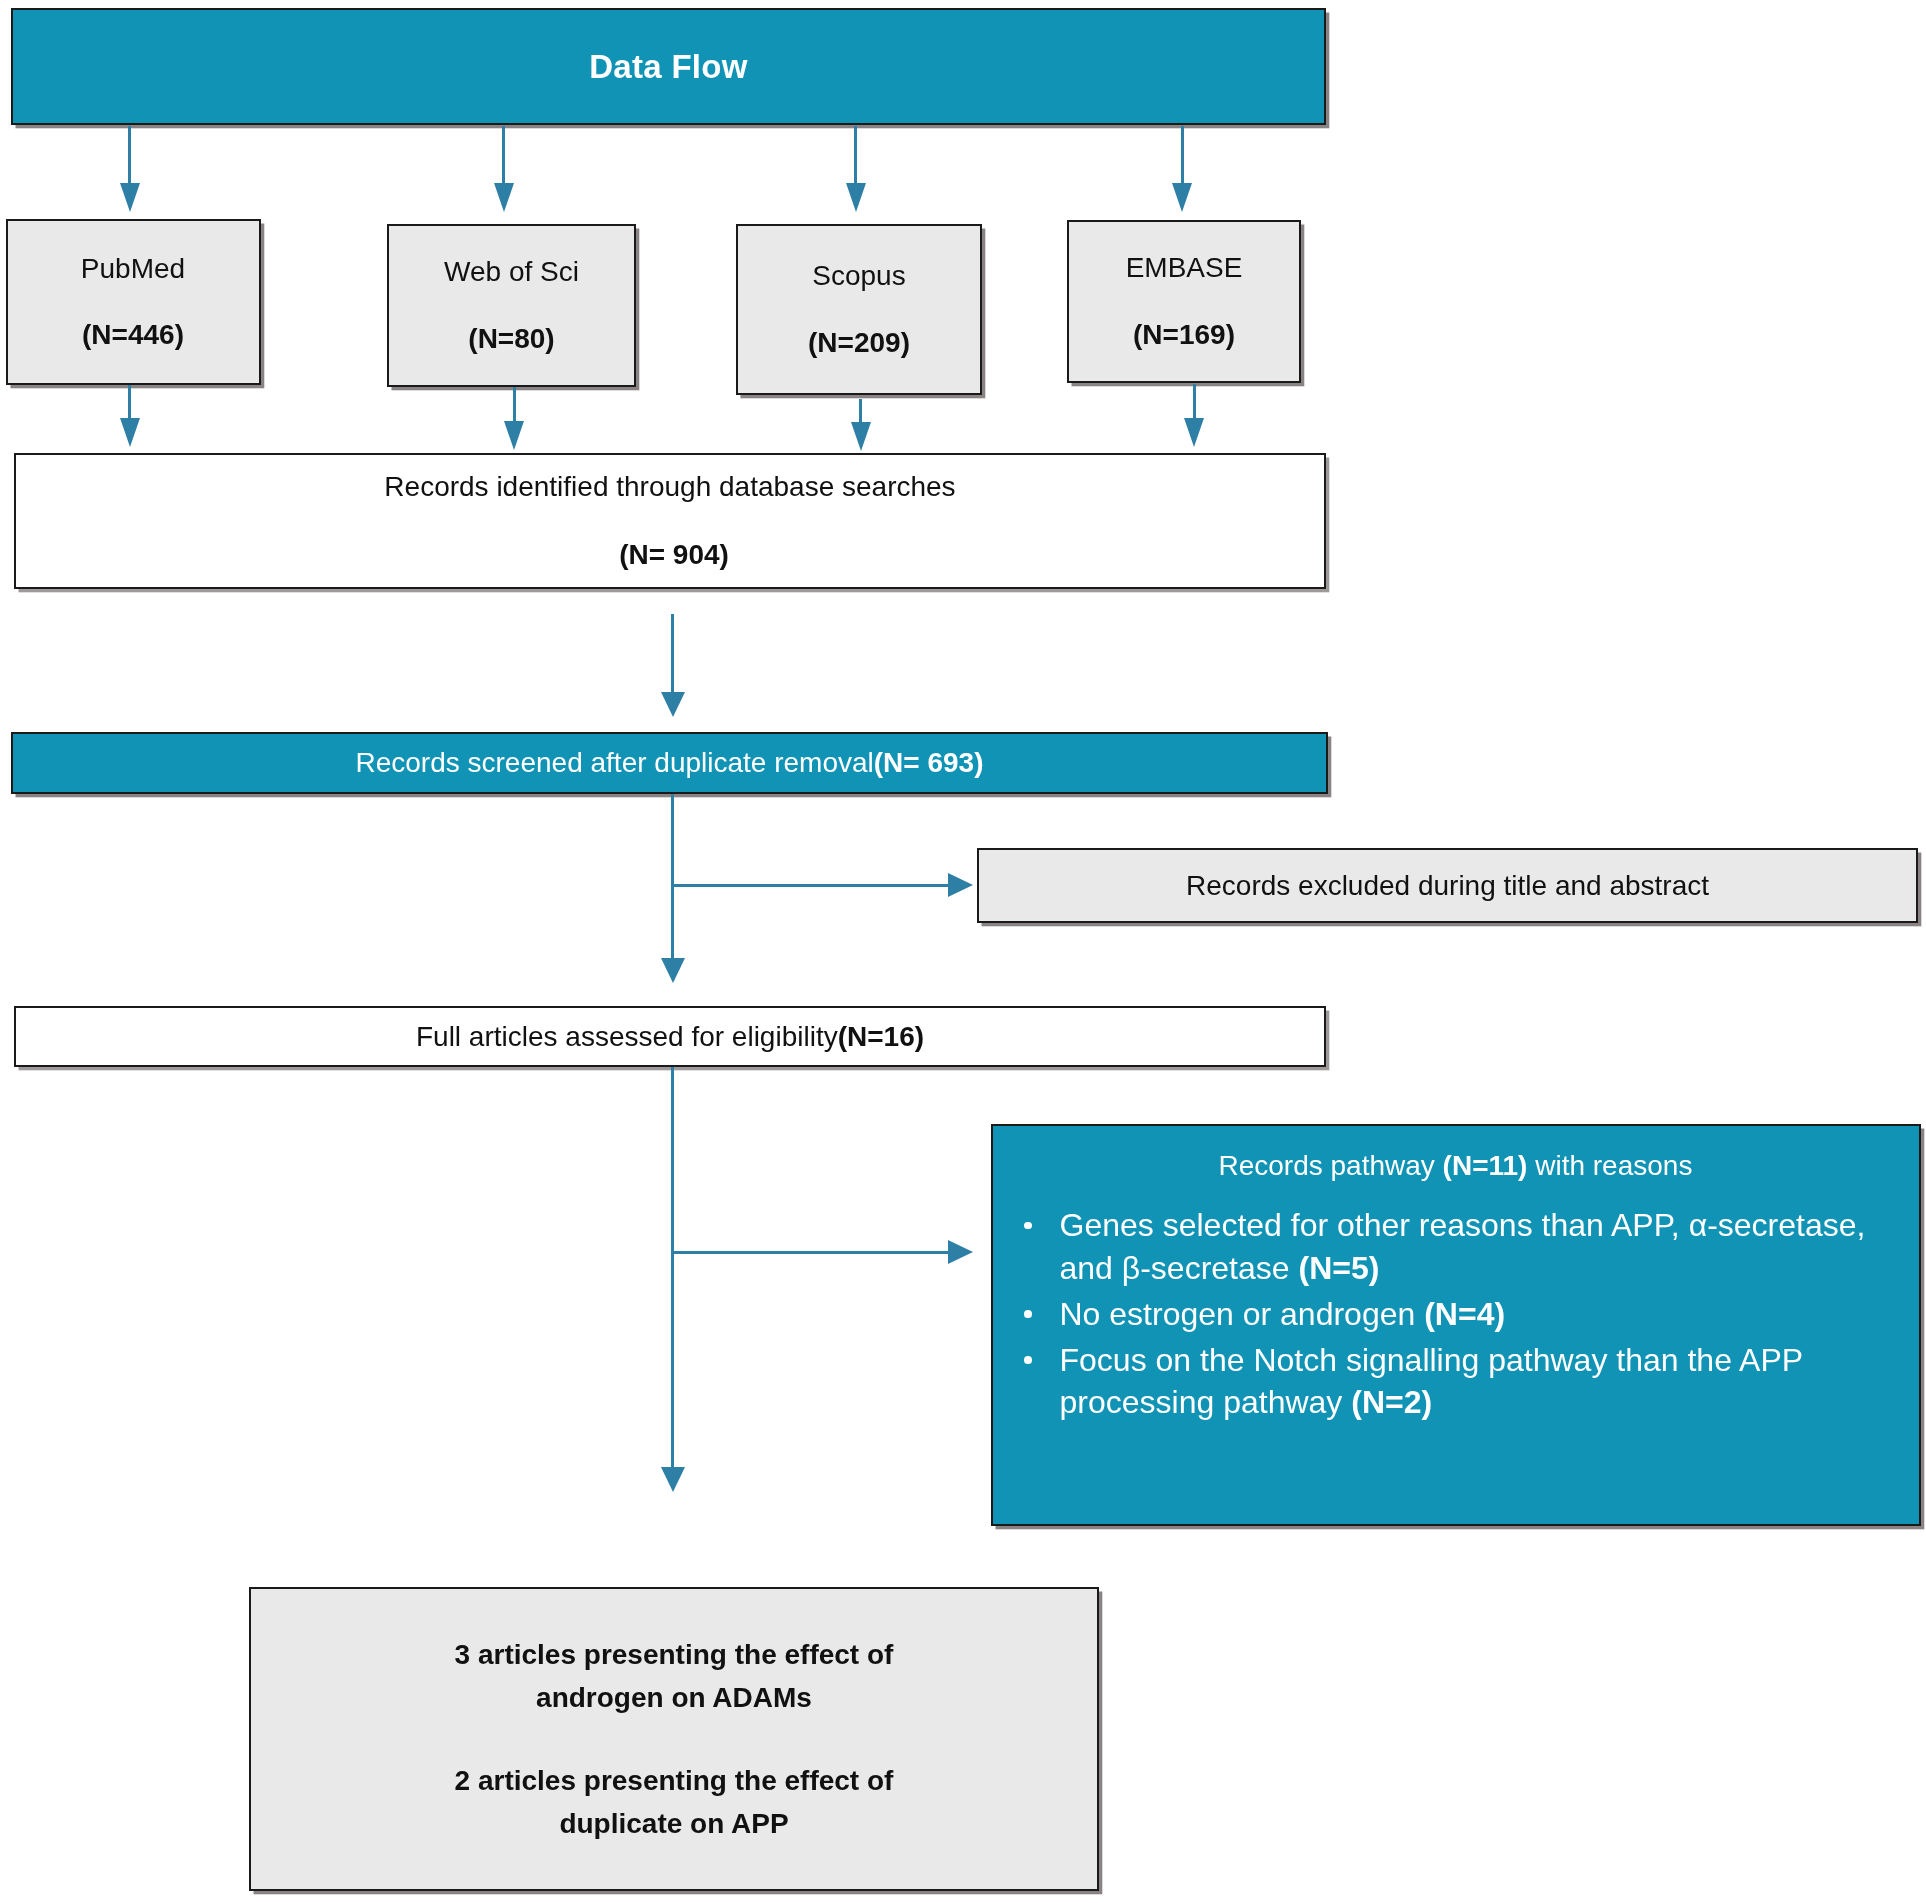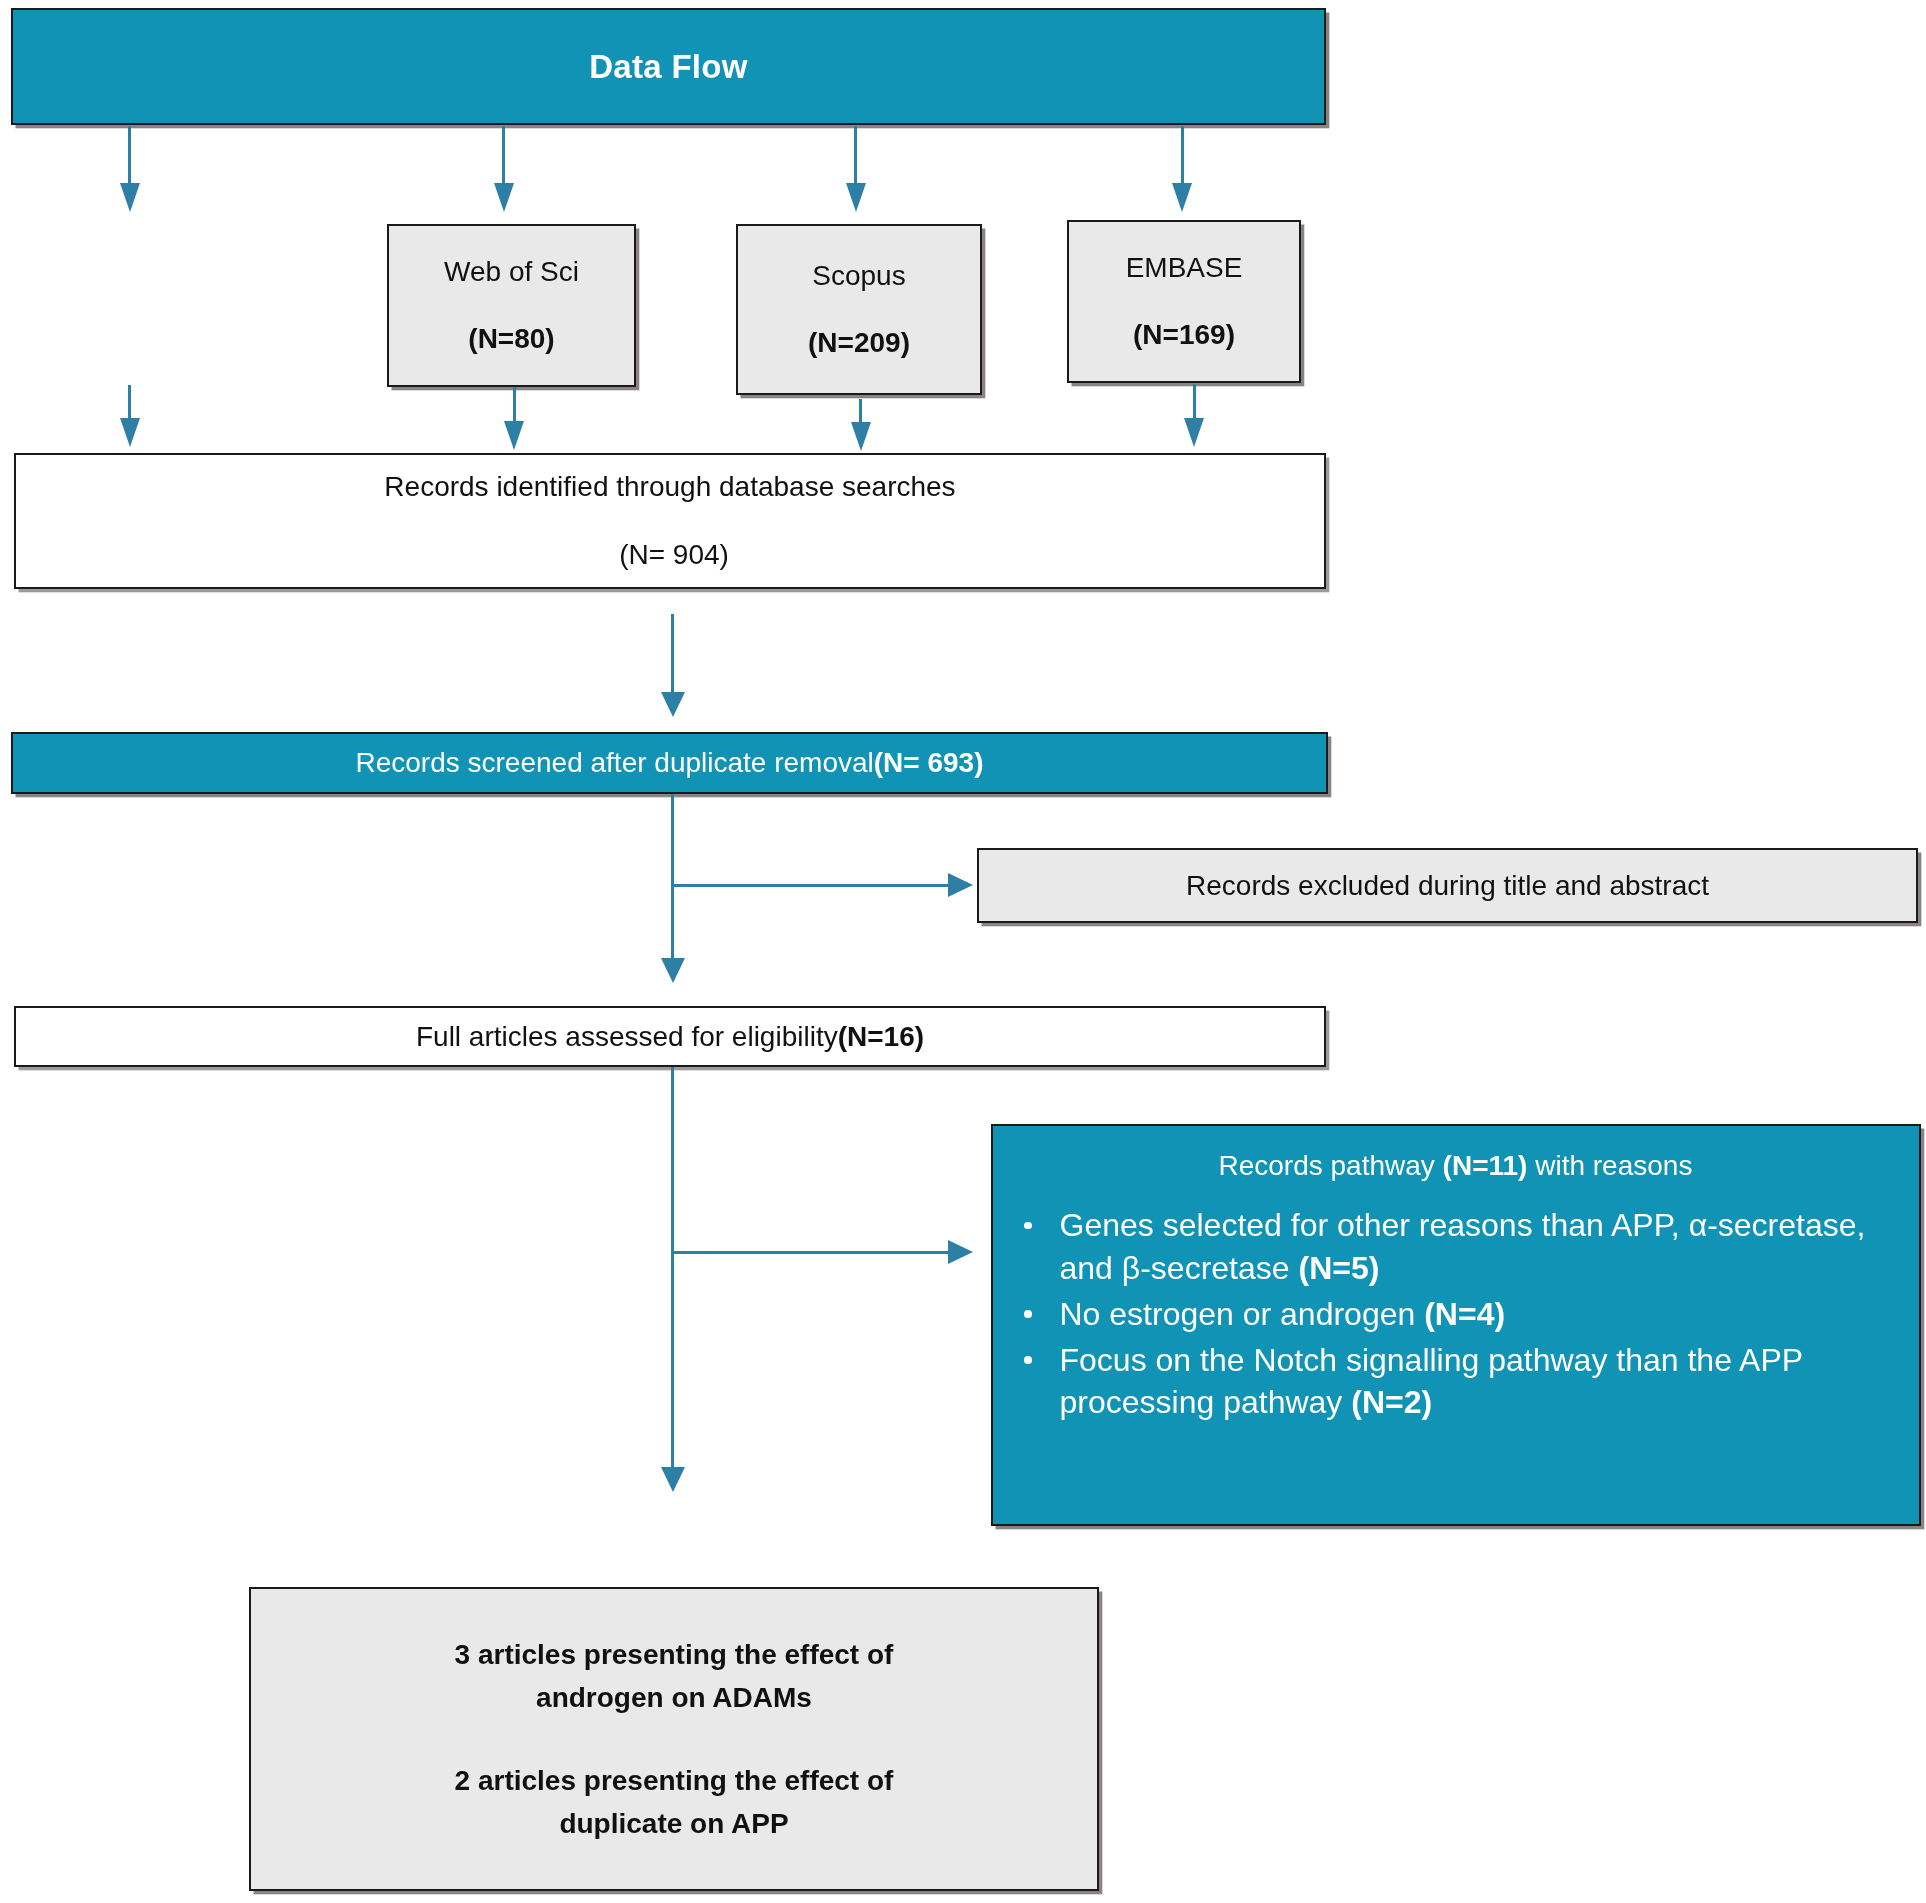--- a/index.html
+++ b/index.html
@@ -64,20 +64,25 @@
 
   <div class="vline" style="left:502px;top:126px;height:72px;"></div>
   <div class="arrow-down slim" style="left:494px;top:183px;"></div>
 
   <div class="vline" style="left:854px;top:126px;height:72px;"></div>
   <div class="arrow-down slim" style="left:846px;top:183px;"></div>
 
   <div class="vline" style="left:1181px;top:126px;height:72px;"></div>
   <div class="arrow-down slim" style="left:1172px;top:183px;"></div>
 
+  <div class="box grey" style="left:5.5px;top:219px;width:255px;height:166px;">
+    <span class="t-src">PubMed</span>
+    <div class="gap"></div>
+    <span class="t-src" style="font-weight:bold;">(N=446)</span>
+  </div>
 
   <div class="box grey" style="left:387px;top:224px;width:249px;height:163px;">
     <span class="t-src">Web of Sci</span>
     <div class="gap"></div>
     <span class="t-src" style="font-weight:bold;">(N=80)</span>
   </div>
 
   <div class="box grey" style="left:736px;top:224px;width:246px;height:171px;">
     <span class="t-src">Scopus</span>
     <div class="gap"></div>
@@ -98,21 +103,21 @@
 
   <div class="vline" style="left:859px;top:399px;height:42px;"></div>
   <div class="arrow-down slim" style="left:851px;top:422px;"></div>
 
   <div class="vline" style="left:1193px;top:384px;height:53px;"></div>
   <div class="arrow-down slim" style="left:1184px;top:418px;"></div>
 
   <div class="box white" style="left:14px;top:453px;width:1312px;height:136px;">
     <span class="t-body">Records identified through database searches</span>
     <div class="gap"></div>
-    <span class="t-body" style="font-weight:normal;margin-left:8px;">(N= 904)</span>
+    <span class="t-body" style="font-weight:bold;margin-left:8px;">(N= 904)</span>
   </div>
 
   <div class="vline" style="left:671px;top:614px;height:94px;"></div>
   <div class="arrow-down" style="left:661px;top:692px;"></div>
 
   <div class="box teal" style="left:11px;top:732px;width:1317px;height:62px;flex-direction:row;">
     <span class="t-bar">Records screened after duplicate removal </span>
     <span class="t-bar" style="font-weight:bold;">(N= 693)</span>
   </div>
 

